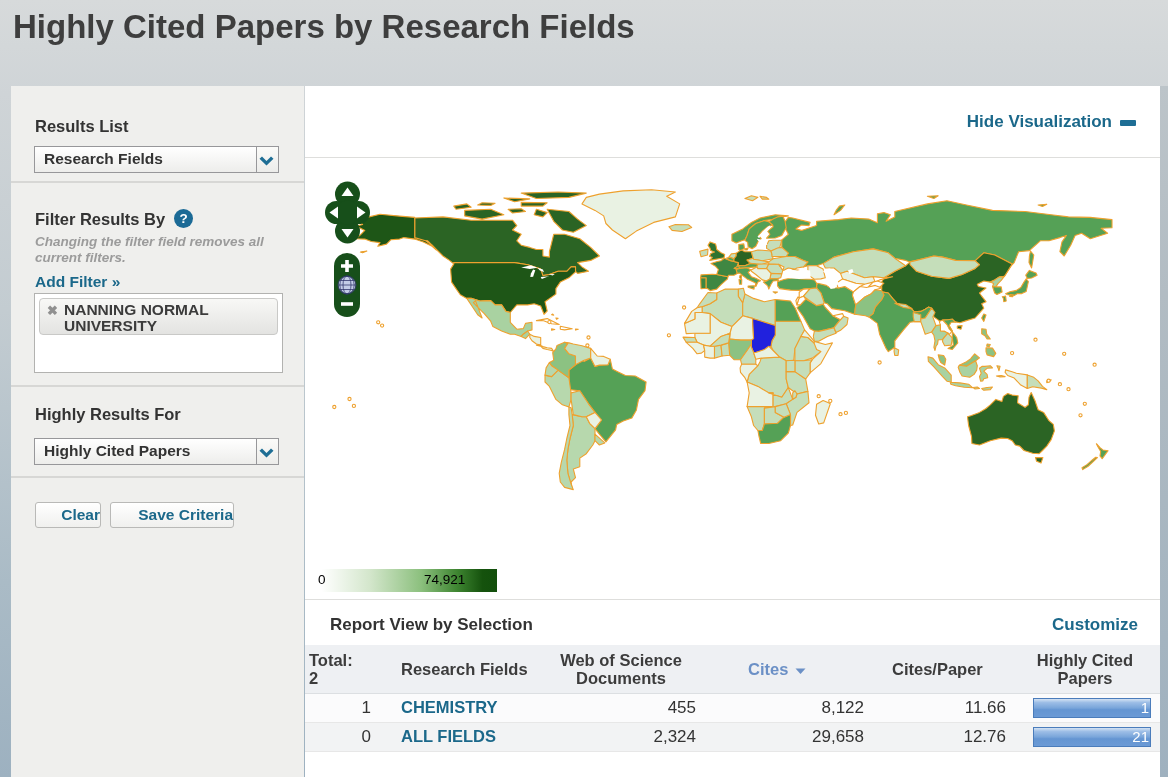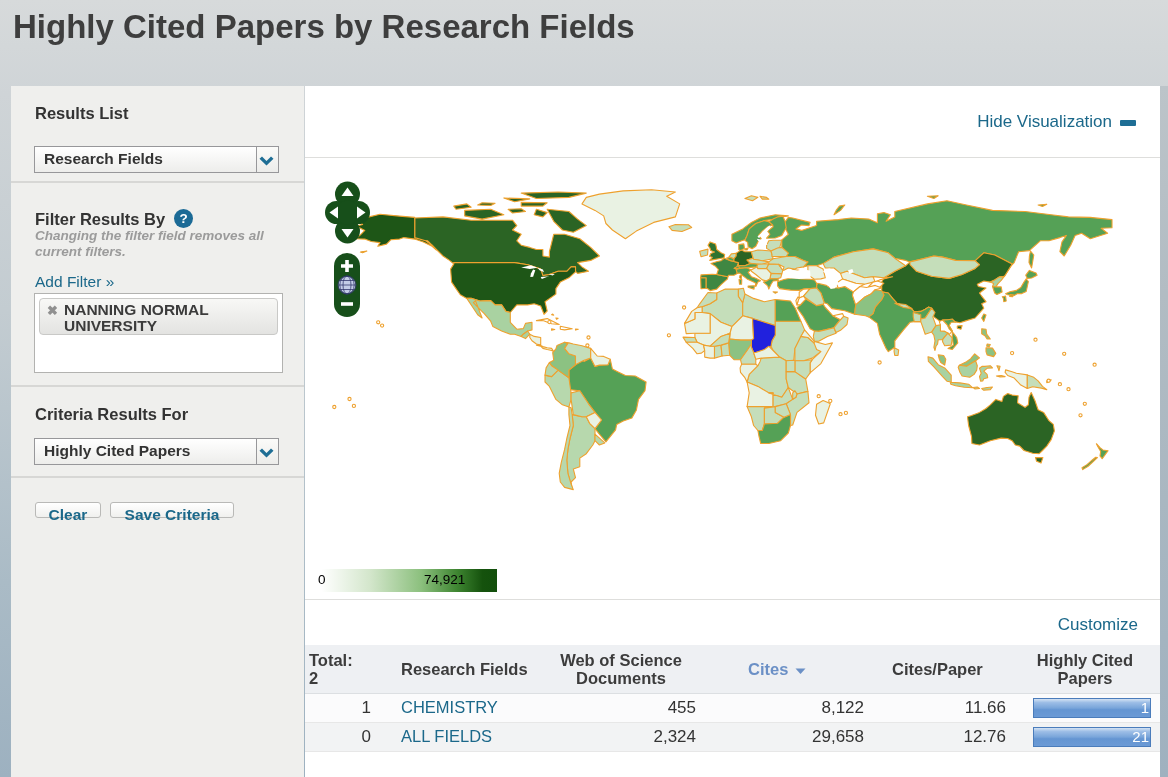--- a/index.html
+++ b/index.html
@@ -6,26 +6,26 @@
  background:linear-gradient(180deg,#d7dadb 0%,#cfd4d7 12%,#c3ccd1 40%,#aabbc6 75%,#9db1c0 100%);position:relative}
 .title{position:absolute;left:13px;top:8px;font-size:33px;font-weight:bold;color:#3e3e3e;letter-spacing:0px}
 #left{position:absolute;left:11px;top:86px;width:293px;bottom:0;background:#efefed}
 #right{position:absolute;left:305px;top:86px;width:855px;bottom:0;background:#ffffff}
 .sect{position:absolute;left:0;width:100%;border-bottom:2px solid #d7d7d5}
 h2{font-size:16.5px;font-weight:bold;color:#333}
 .lh2{position:absolute;left:24px}
 .dd{position:absolute;left:23px;width:245px;height:27px;border:1px solid #97979a;background:linear-gradient(180deg,#ffffff,#ededeb);}
 .dd .txt{position:absolute;left:9px;top:3px;font-size:15.5px;font-weight:bold;color:#333}
 .dd .btn{position:absolute;right:0;top:0;width:22px;height:25px;border-left:1px solid #97979a;background:linear-gradient(180deg,#fbfbf9,#ececea)}
-.link{color:#1b688a;font-weight:normal;text-decoration:none}
+.link{color:#1b688a;font-weight:bold;text-decoration:none}
 .ital{position:absolute;left:24px;font-size:13.5px;font-weight:bold;font-style:italic;color:#9b9b9b;line-height:16px}
 .fbox{position:absolute;left:23px;top:108px;width:249px;height:80px;border:1px solid #b2b2b0;background:#fff}
 .tag{position:absolute;left:4px;top:4px;right:4px;height:37px;border:1px solid #c9c9c7;border-radius:4px;background:linear-gradient(180deg,#f8f8f6,#e3e3e1);font-size:15.5px;font-weight:bold;color:#3b3b3b;line-height:15.5px;padding:3px 6px 0 24px}
 .tag .x{position:absolute;left:7px;top:4px;color:#909090;font-weight:bold;font-size:13px}
-.btn2{position:absolute;top:0;height:16px;border:1px solid #b9b9b7;border-radius:3px;background:linear-gradient(180deg,#ffffff,#f0f0ee);color:#1b688a;font-weight:bold;font-size:15.5px;text-align:center}
+.btn2{position:absolute;top:0;height:26px;border:1px solid #b9b9b7;border-radius:3px;background:linear-gradient(180deg,#ffffff,#f0f0ee);color:#1b688a;font-weight:bold;font-size:15.5px;text-align:right}
 .hdr{position:absolute;left:22px;top:26px;font-size:17px;font-weight:bold;color:#333}
 .mapline{position:absolute;left:0;top:71px;width:100%;border-top:1px solid #dededc}
 .legend{position:absolute;left:11px;top:483px;width:181px;height:23px;background:linear-gradient(90deg,#ffffff 3%,#d3e6cb 30%,#8cc07e 58%,#3e8531 78%,#15520d 92%,#124f0c 100%)}
 .legend .l0{position:absolute;left:2px;top:3px;font-size:13.5px;color:#000}
 .legend .l1{position:absolute;left:108px;top:3px;font-size:13.5px;color:#000}
 .mapbottom{position:absolute;left:0;top:513px;width:100%;border-top:1px solid #dededc}
 .rvs{position:absolute;left:25px;top:529px;font-size:17px;font-weight:bold;color:#333}
 .cust{position:absolute;right:22px;top:529px;font-size:17px}
 table.rep{position:absolute;left:0px;top:559px;width:855px;border-collapse:collapse;table-layout:fixed;font-size:17px;color:#333}
 table.rep th{background:#eef0f3;font-size:16.5px;font-weight:bold;color:#3c3c3c;vertical-align:middle;padding:6px 14px;line-height:18px;border-bottom:1px solid #dcdfe2;height:48px}
@@ -35,44 +35,44 @@
 td.num,th.num{text-align:right}
 .cites{color:#6b90c6}
 .bar{position:relative;height:20px;border:1px solid #4a7cbb;background:linear-gradient(180deg,#d3e2f3 0%,#9cbde6 20%,#79a5da 50%,#6495d2 60%,#6b9ad5 100%);color:#fff;font-size:15px;text-align:right;line-height:18px;padding-right:1px}
 svg.icon{position:absolute}
 </style></head>
 <body>
 <div class="title">Highly Cited Papers by Research Fields</div>
 
 <div style="position:absolute;right:0;top:86px;width:8px;bottom:0;background:linear-gradient(180deg,#bcc4c9 0%,#b2bcc3 30%,#a9b7c1 60%,#9fb1bf 100%)"></div>
 <div id="left">
-  <h2 class="lh2" style="top:18px">Results List</h2>
+  <h2 class="lh2" style="top:31px">Results List</h2>
   <div class="dd" style="top:60px">
       <span class="txt">Research Fields</span>
       <span class="btn"></span>
     <svg class="icon" style="right:4px;top:9px" width="15" height="10" viewBox="0 0 15 10">
         <path d="M0.5,2.8 L7.5,9.5 L14.5,2.8 L12,0.4 L7.5,4.9 L3,0.4 Z" fill="#1e6e95"></path>
       </svg>
   </div>
   <div class="sect" style="top:0;height:97px"></div>
   <div class="sect" style="top:99px;height:202px">
     <h2 style="position:absolute;left:24px;top:24px">Filter Results By
       <svg style="vertical-align:-3px;margin-left:4px" width="19" height="19" viewBox="0 0 19 19">
           <circle cx="9.5" cy="9.5" r="9.5" fill="#1b6a96"></circle>
           <text x="9.5" y="14" font-size="13.5" font-weight="bold" fill="#fff" text-anchor="middle">?</text>
         </svg>
     </h2>
-    <div class="ital" style="top:43px">Changing the filter field removes all<br>current filters.</div>
+    <div class="ital" style="top:49px">Changing the filter field removes all<br>current filters.</div>
     <div style="position:absolute;left:24px;top:88px;font-size:15.5px"><span class="link">Add Filter »</span></div>
     <div class="fbox">
       <div class="tag"><span class="x">✖</span>NANNING NORMAL UNIVERSITY</div>
     </div>
   </div>
   <div class="sect" style="top:303px;height:89px">
-    <h2 style="position:absolute;left:24px;top:16px">Criteria Results For</h2>
+    <h2 style="position:absolute;left:24px;top:16px">Highly Results For</h2>
     <div class="dd" style="top:49px">
         <span class="txt">Highly Cited Papers</span>
         <span class="btn"></span>
       <svg class="icon" style="right:4px;top:9px" width="15" height="10" viewBox="0 0 15 10">
           <path d="M0.5,2.8 L7.5,9.5 L14.5,2.8 L12,0.4 L7.5,4.9 L3,0.4 Z" fill="#1e6e95"></path>
         </svg>
     </div>
   </div>
   <div class="btn2" style="left:24px;top:416px;width:66px;line-height:23px">Clear</div>
   <div class="btn2" style="left:99px;top:416px;width:124px;line-height:23px">Save Criteria</div>
@@ -283,20 +283,21 @@
     </g>
     <path d="M7 51 H19" stroke="#fff" stroke-width="3.6"></path>
   </svg>
 
   <div class="legend">
       <span class="l0">0</span>
       <span class="l1">74,921</span>
     </div>
   <div class="mapbottom"></div>
 
+  <div class="rvs">Report View by Selection</div>
   <div class="cust"><span class="link">Customize</span></div>
 
   <table class="rep">
     <colgroup>
         <col style="width:76px">
         <col style="width:151px">
         <col style="width:178px">
         <col style="width:168px">
         <col style="width:142px">
         <col style="width:140px">

